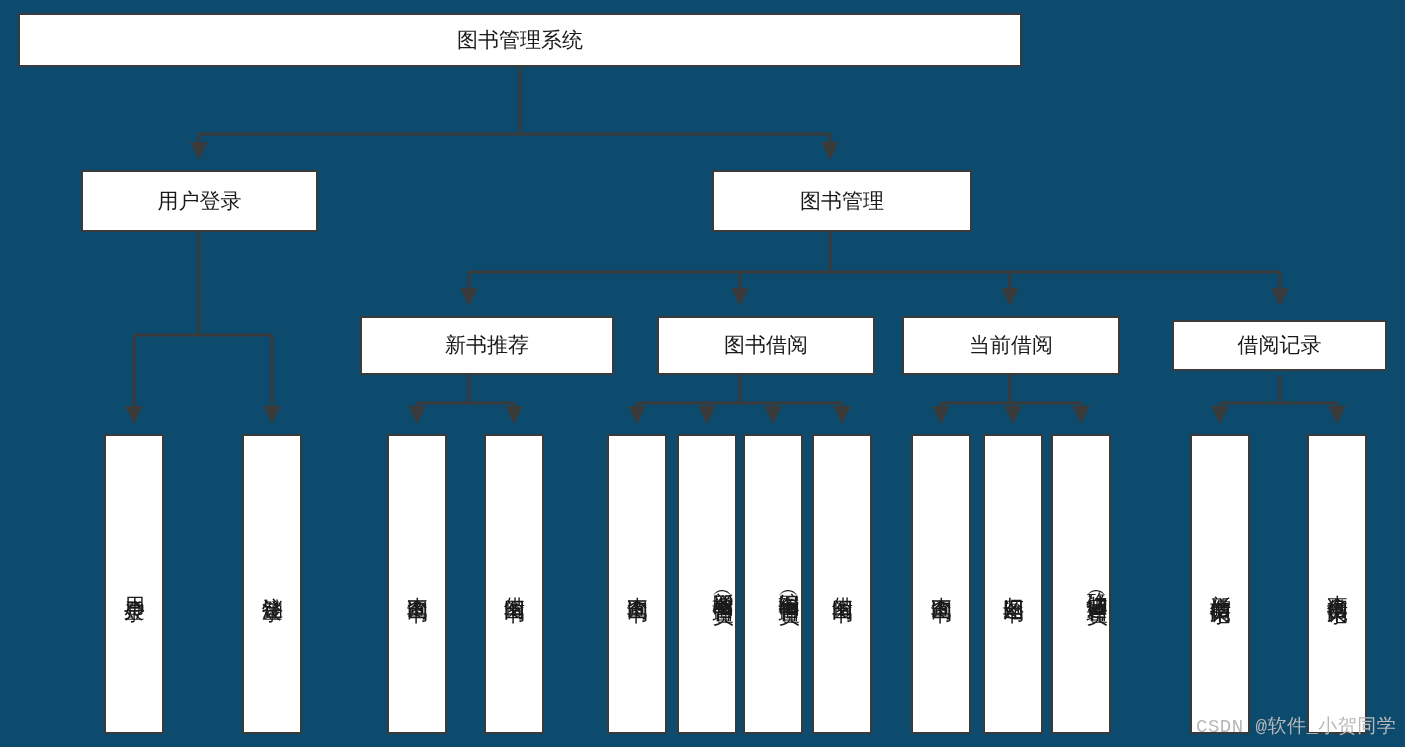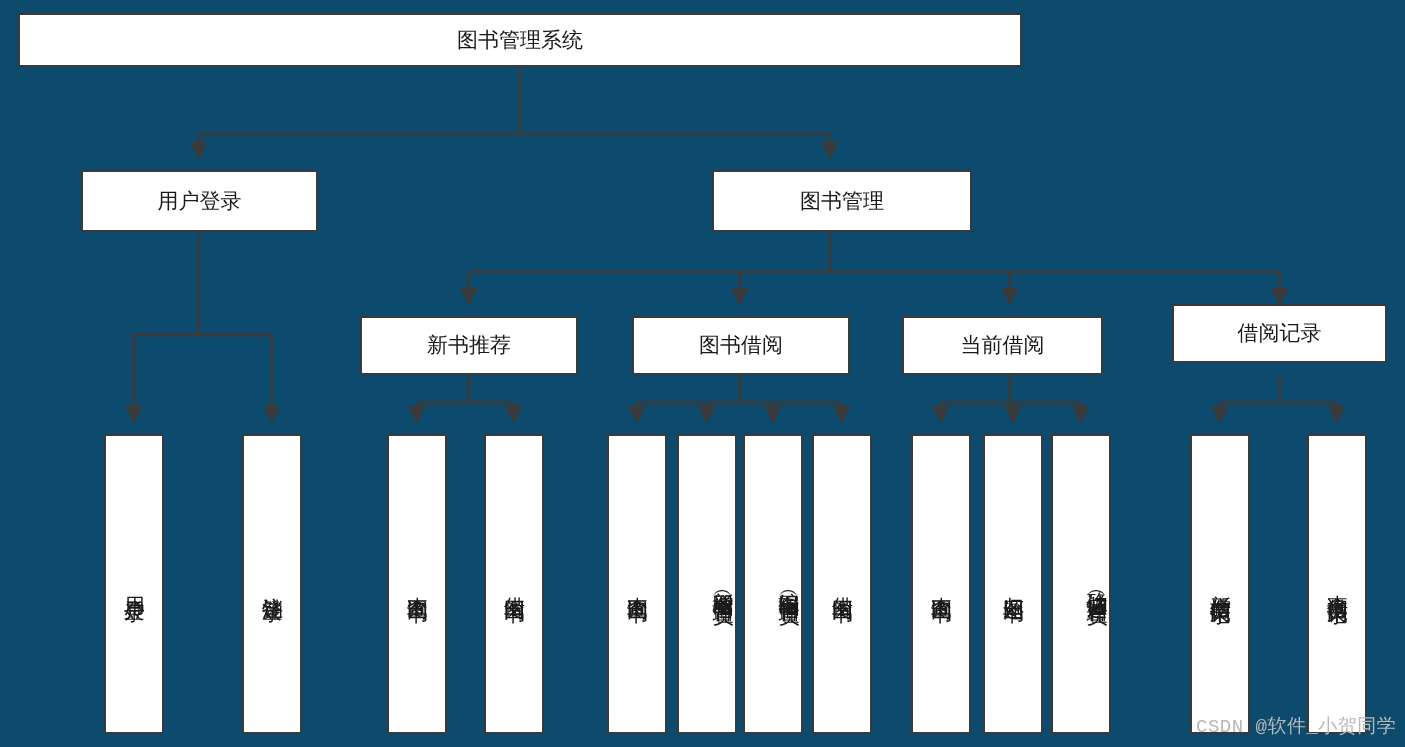--- a/index.html
+++ b/index.html
@@ -116,24 +116,24 @@
       <path d="M 1220 403 L 1220 422" marker-end="url(#arrow)"></path>
       <path d="M 1337 403 L 1337 422" marker-end="url(#arrow)"></path>
     </g>
   </svg>
 
   <div class="node root horizontal" id="node-root" style="left: 18px; top: 13px; width: 1004px; height: 54px;">图书管理系统</div>
 
   <div class="node horizontal" id="node-l2-0" style="left: 81px; top: 170px; width: 237px; height: 62px;">用户登录</div>
   <div class="node horizontal" id="node-l2-1" style="left: 712px; top: 170px; width: 260px; height: 62px;">图书管理</div>
 
-  <div class="node horizontal" id="node-l3-0" style="left: 360px; top: 316px; width: 218px; height: 59px;">新书推荐</div>
-  <div class="node horizontal" id="node-l3-1" style="left: 632px; top: 316px; width: 218px; height: 59px;">图书借阅</div>
-  <div class="node horizontal" id="node-l3-2" style="left: 902px; top: 316px; width: 201px; height: 59px;">当前借阅</div>
-  <div class="node horizontal" id="node-l3-3" style="left: 1172px; top: 304px; width: 215px; height: 59px;">借阅记录</div>
+  <div class="node horizontal" id="node-l3-0" style="left: 360px; top: 316px; width: 254px; height: 59px;">新书推荐</div>
+  <div class="node horizontal" id="node-l3-1" style="left: 657px; top: 316px; width: 218px; height: 59px;">图书借阅</div>
+  <div class="node horizontal" id="node-l3-2" style="left: 902px; top: 316px; width: 218px; height: 59px;">当前借阅</div>
+  <div class="node horizontal" id="node-l3-3" style="left: 1172px; top: 320px; width: 215px; height: 51px;">借阅记录</div>
 
   <div class="node vertical" id="node-leaf-0" style="left: 104px; top: 434px; width: 60px; height: 300px;">用户登录</div>
   <div class="node vertical" id="node-leaf-1" style="left: 242px; top: 434px; width: 60px; height: 300px;">注销登录</div>
   <div class="node vertical" id="node-leaf-2" style="left: 387px; top: 434px; width: 60px; height: 300px;">查询图书</div>
   <div class="node vertical" id="node-leaf-3" style="left: 484px; top: 434px; width: 60px; height: 300px;">借阅图书</div>
   <div class="node vertical" id="node-leaf-4" style="left: 607px; top: 434px; width: 60px; height: 300px;">查询图书</div>
   <div class="node vertical top-align" id="node-leaf-5" style="left: 677px; top: 434px; width: 60px; height: 300px;">新增图书（管理员）</div>
   <div class="node vertical top-align" id="node-leaf-6" style="left: 743px; top: 434px; width: 60px; height: 300px;">编辑图书（管理员）</div>
   <div class="node vertical" id="node-leaf-7" style="left: 812px; top: 434px; width: 60px; height: 300px;">借阅图书</div>
   <div class="node vertical" id="node-leaf-8" style="left: 911px; top: 434px; width: 60px; height: 300px;">查询图书</div>

